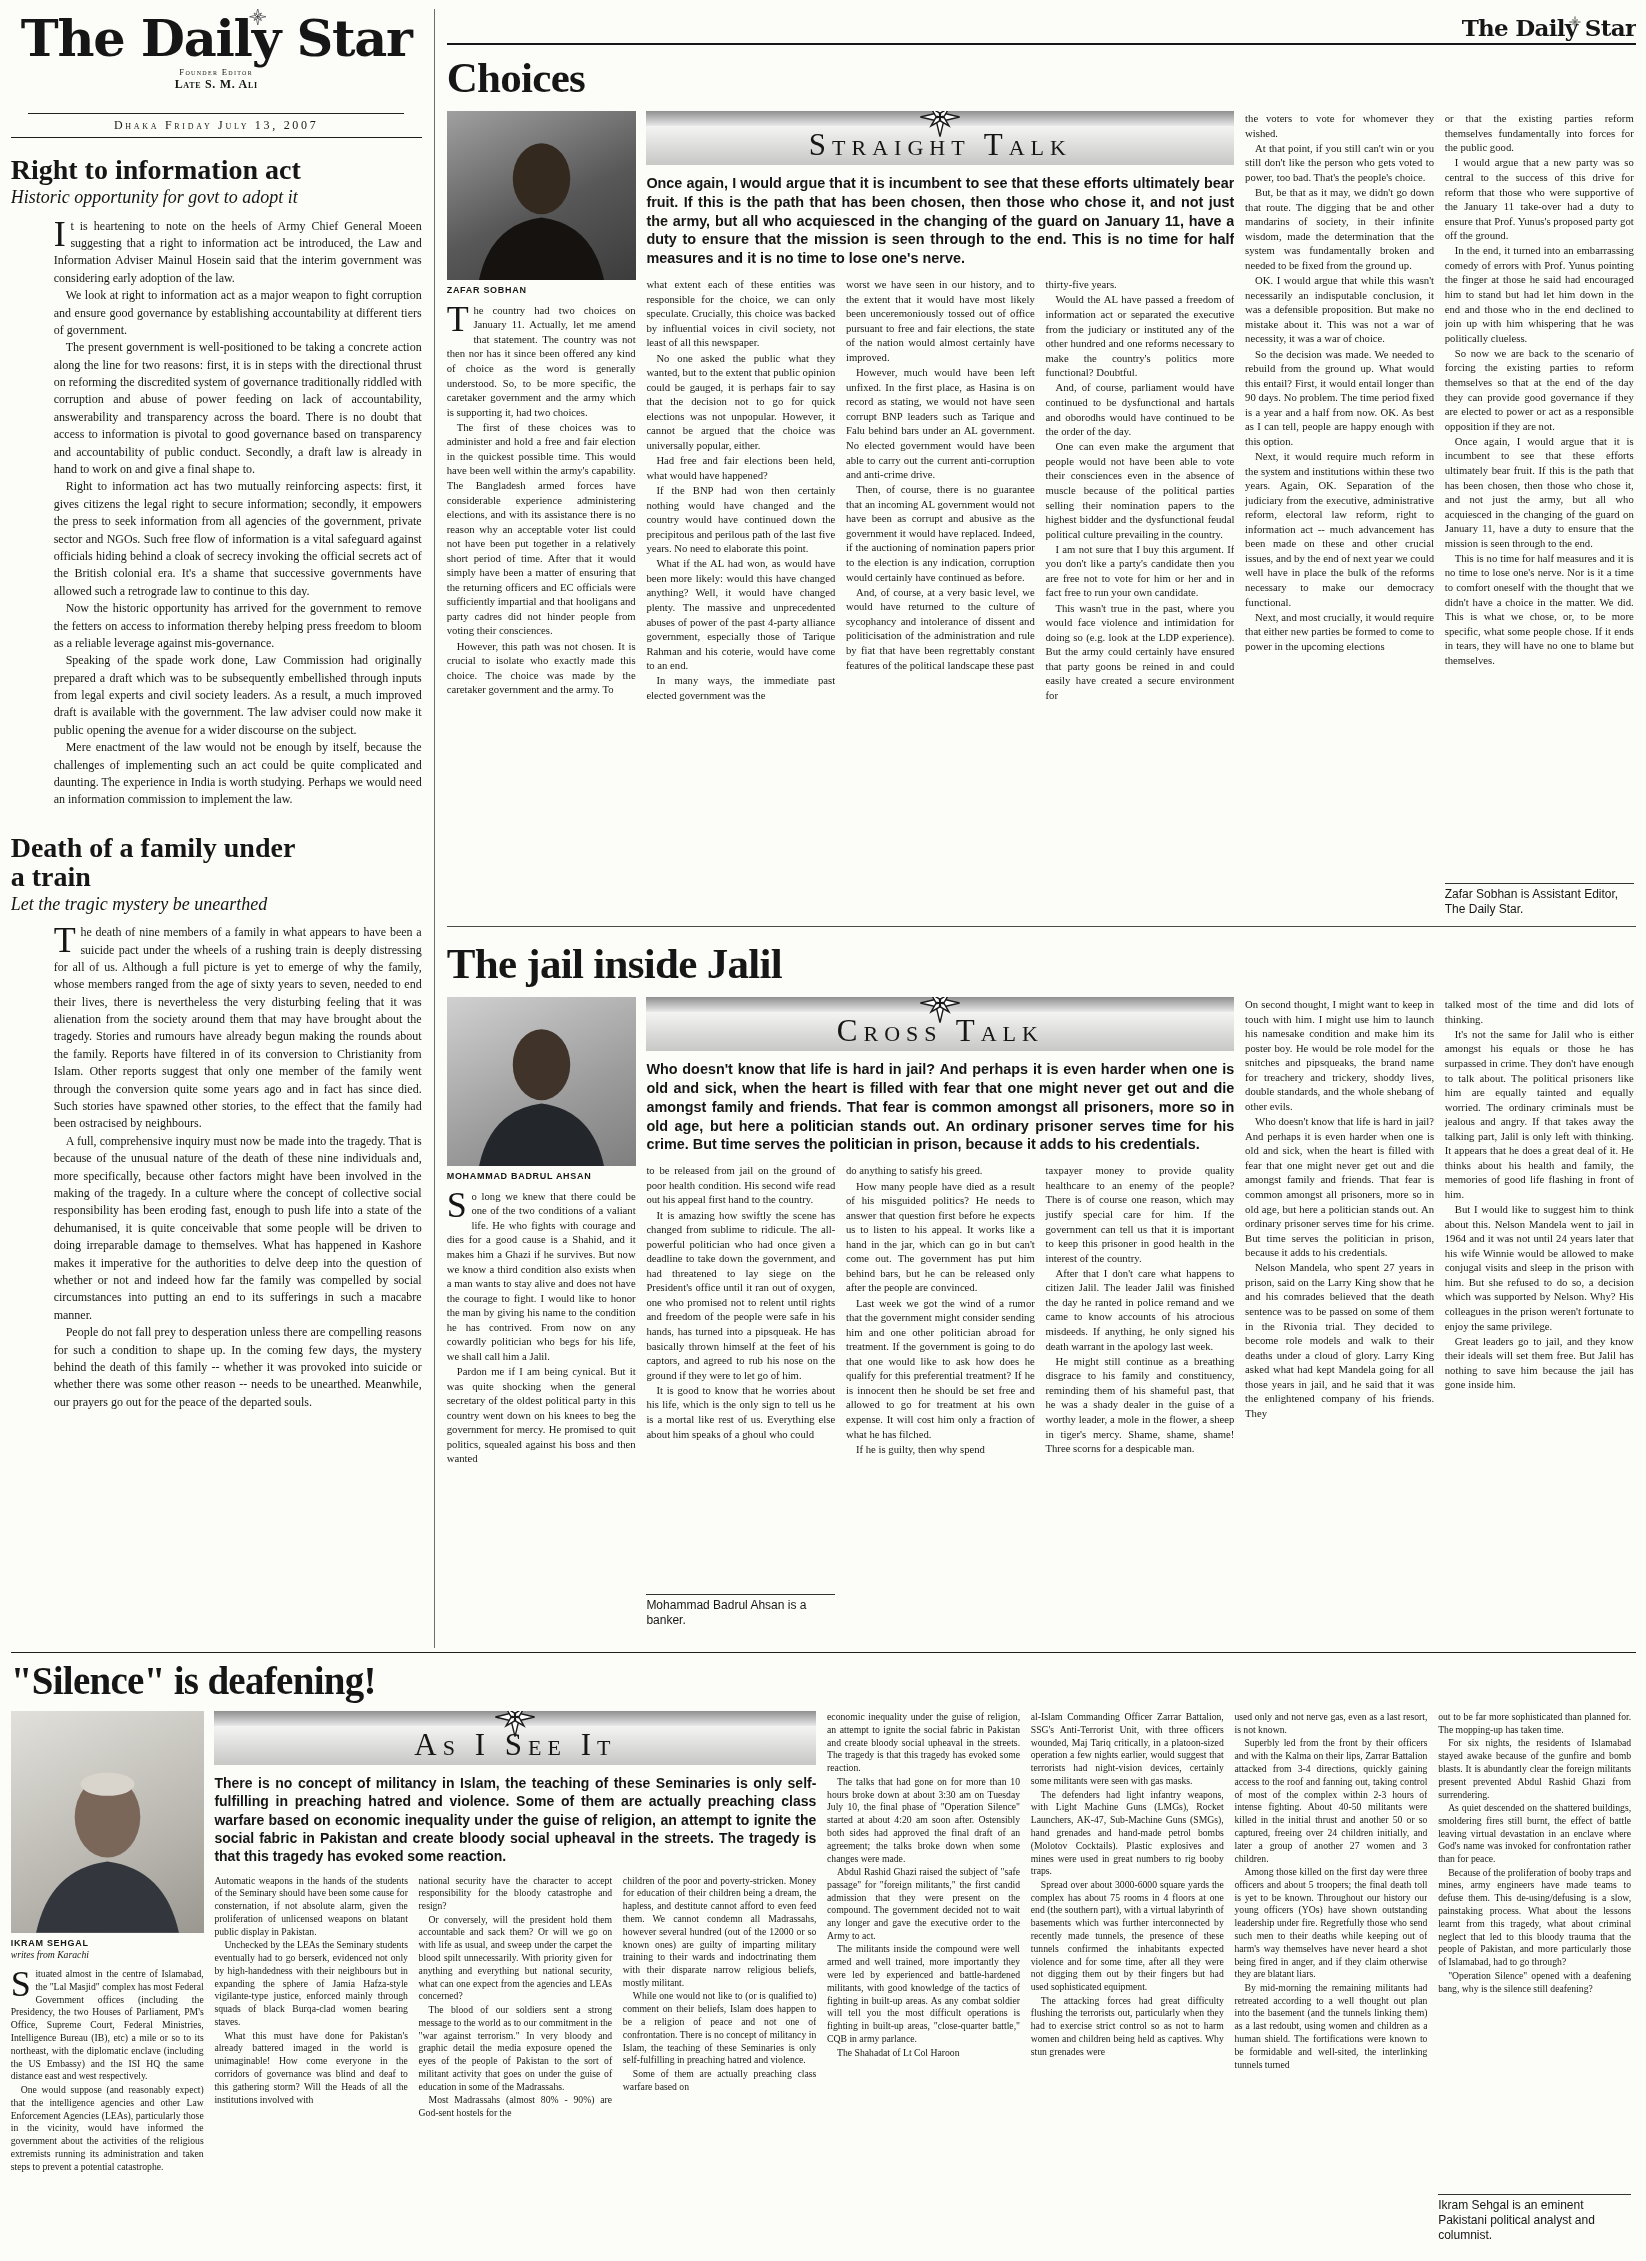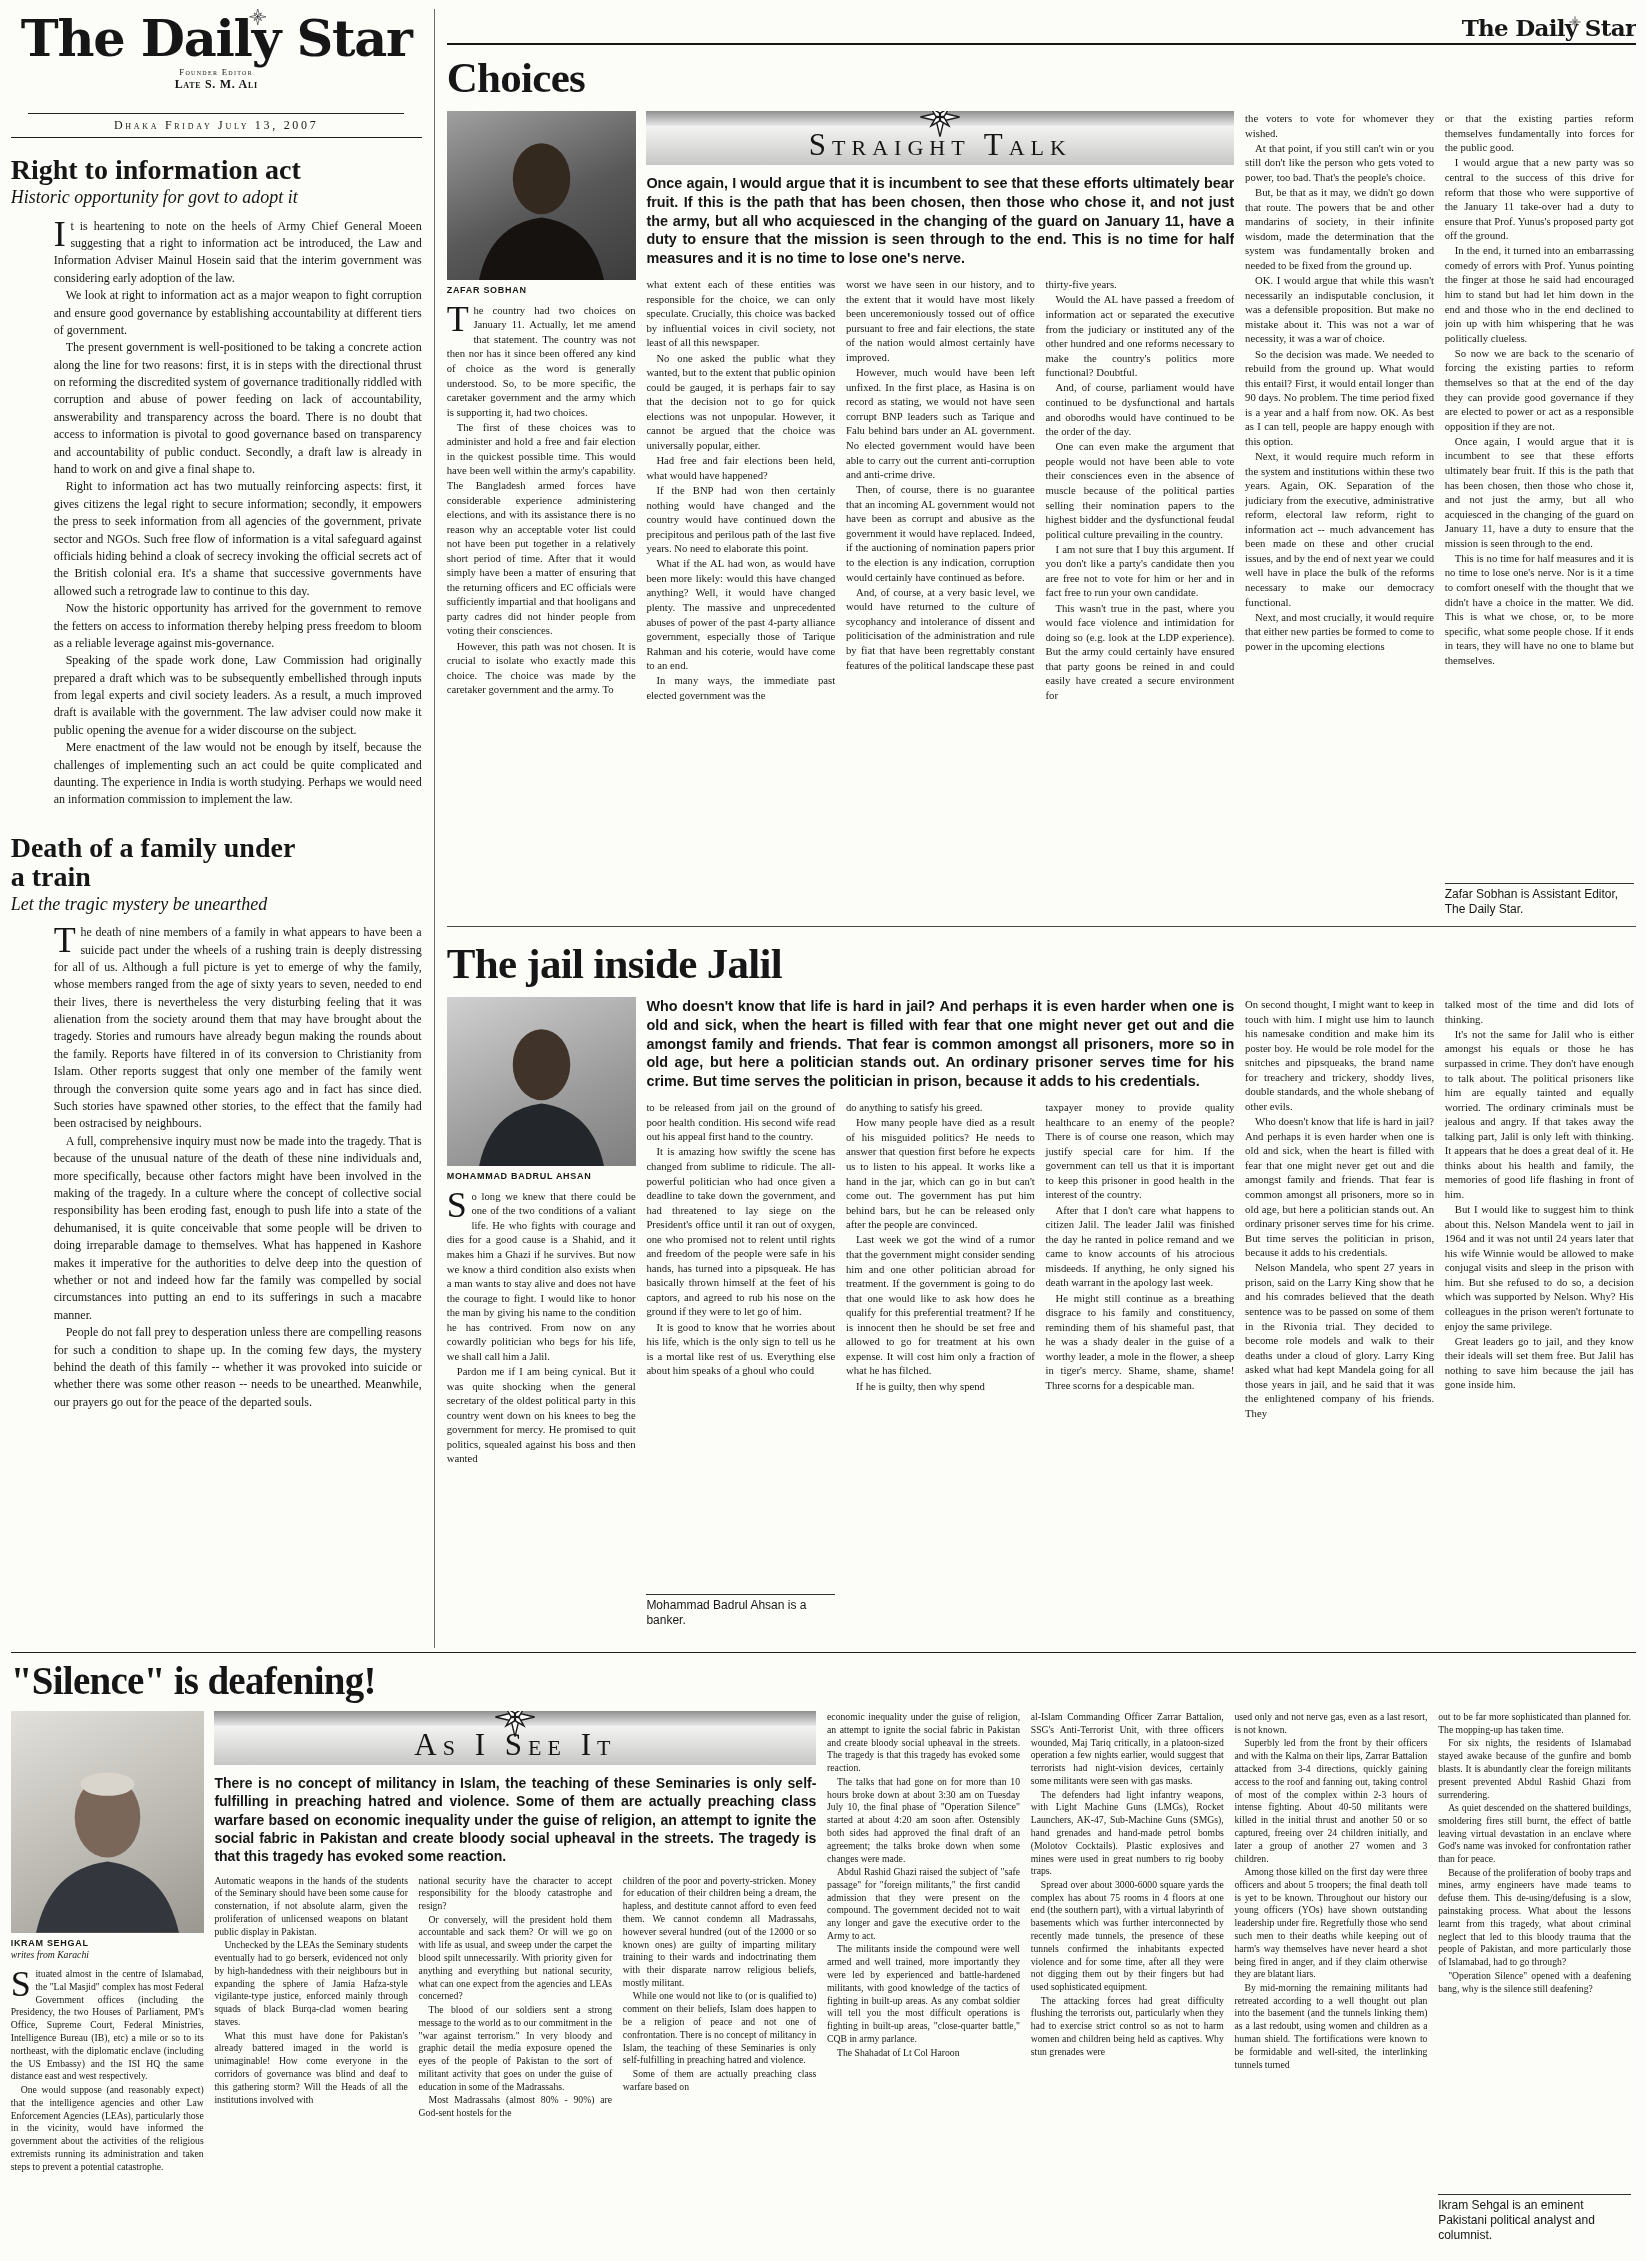--- a/index.html
+++ b/index.html
@@ -251,21 +251,21 @@
                   <p>I am not sure that I buy this argument. If you don't like a party's candidate then you are free not to vote for him or her and in fact free to run your own candidate.</p>
                   <p>This wasn't true in the past, where you would face violence and intimidation for doing so (e.g. look at the LDP experience). But the army could certainly have ensured that party goons be reined in and could easily have created a secure environment for</p>
                 </div>
             </div>
           </div>
 
           <div class="col">
             <div class="col-text">
                 <p>the voters to vote for whomever they wished.</p>
                 <p>At that point, if you still can't win or you still don't like the person who gets voted to power, too bad. That's the people's choice.</p>
-                <p>But, be that as it may, we didn't go down that route. The powers that be and other mandarins of society, in their infinite wisdom, made the determination that the system was fundamentally broken and needed to be fixed from the ground up.</p>
+                <p>But, be that as it may, we didn't go down that route. The digging that be and other mandarins of society, in their infinite wisdom, made the determination that the system was fundamentally broken and needed to be fixed from the ground up.</p>
                 <p>OK.  I would argue that while this wasn't necessarily an indisputable conclusion, it was a defensible proposition. But make no mistake about it. This was not a war of necessity, it was a war of choice.</p>
                 <p>So the decision was made. We needed to rebuild from the ground up. What would this entail? First, it would entail longer than 90 days. No problem. The time period fixed is a year and a half from now. OK. As best as I can tell, people are happy enough with this option.</p>
                 <p>Next, it would require much reform in the system and institutions within these two years. Again, OK.  Separation of the judiciary from the executive, administrative reform, electoral law reform, right to information act -- much advancement has been made on these and other crucial issues, and by the end of next year we could well have in place the bulk of the reforms necessary to make our democracy functional.</p>
                 <p>Next, and most crucially, it would require that either new parties be formed to come to power in the upcoming elections</p>
               </div>
           </div>
 
           <div class="col">
             <div class="col-text">
                 <p>or that the existing parties reform themselves fundamentally into forces for the public good.</p>
@@ -295,20 +295,31 @@
               </svg>
             </figure>
             <figcaption class="photo-caption">MOHAMMAD BADRUL AHSAN</figcaption>
             <div class="col-text dropcap">
                 <p>So long we knew that there could be one of the two conditions of a valiant life. He who fights with courage and dies for a good cause is a Shahid, and it makes him a Ghazi if he survives. But now we know a third condition also exists when a man wants to stay alive and does not have the courage to fight. I would like to honor the man by giving his name to the condition he has contrived. From now on any cowardly politician who begs for his life, we shall call him a Jalil.</p>
                 <p>Pardon me if I am being cynical. But it was quite shocking when the general secretary of the oldest political party in this country went down on his knees to beg the government for mercy. He promised to quit politics, squealed against his boss and then wanted</p>
               </div>
           </div>
 
           <div class="group">
+            <div class="talk-banner">
+              <span class="banner-star">
+                <svg width="42" height="42" viewBox="-30 -30 60 60">
+                    <use href="#sparkle"></use>
+                  </svg>
+              </span>
+              <div class="banner-strip"></div>
+              <div class="banner-band">
+                <span class="banner-label">Cross Talk</span>
+              </div>
+            </div>
             <p class="intro">Who doesn't know that life is hard in jail? And perhaps it is even harder when one is old and sick, when the heart is filled with fear that one might never get out and die amongst family and friends. That fear is common amongst all prisoners, more so in old age, but here a politician stands out. An ordinary prisoner serves time for his crime. But time serves the politician in prison, because it adds to his credentials.</p>
             <div class="group-cols">
               <div class="col-text">
                   <p>to be released from jail on the ground of poor health condition. His second wife read out his appeal first hand to the country.</p>
                   <p>It is amazing how swiftly the scene has changed from sublime to ridicule. The all-powerful politician who had once given a deadline to take down the government, and had threatened to lay siege on the President's office until it ran out of oxygen, one who promised not to relent until rights and freedom of the people were safe in his hands, has turned into a pipsqueak. He has basically thrown himself at the feet of his captors, and agreed to rub his nose on the ground if they were to let go of him.</p>
                   <p>It is good to know that he worries about his life, which is the only sign to tell us he is a mortal like rest of us. Everything else about him speaks of a ghoul who could</p>
                 </div>
               <div class="col-text">
                   <p>do anything to satisfy his greed.</p>
                   <p>How many people have died as a result of his misguided politics? He needs to answer that question first before he expects us to listen to his appeal. It works like a hand in the jar, which can go in but can't come out. The government has put him behind bars, but he can be released only after the people are convinced.</p>

